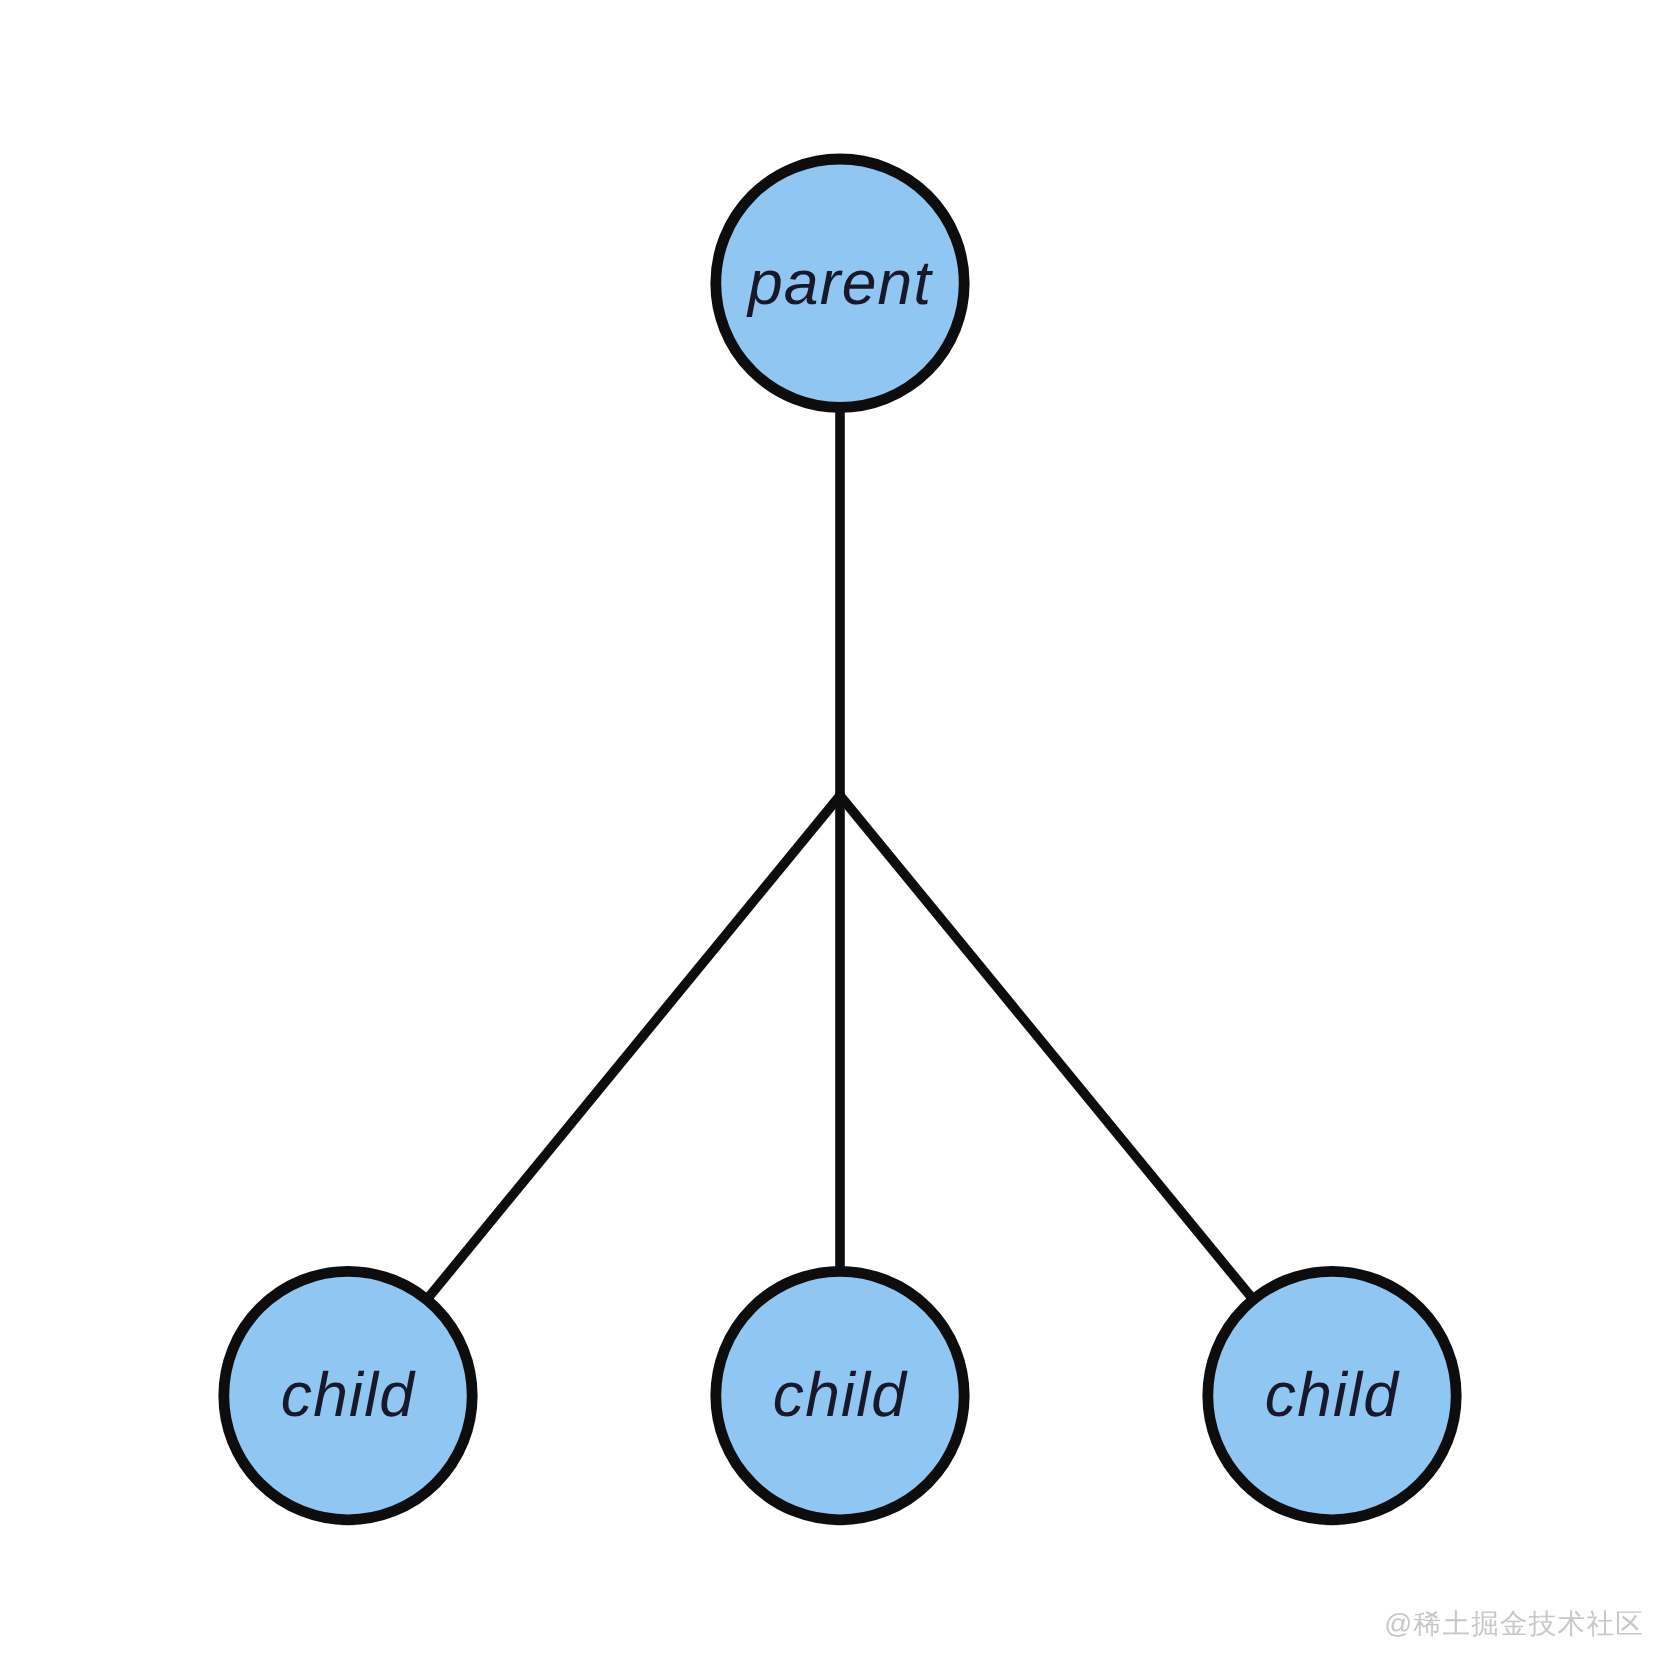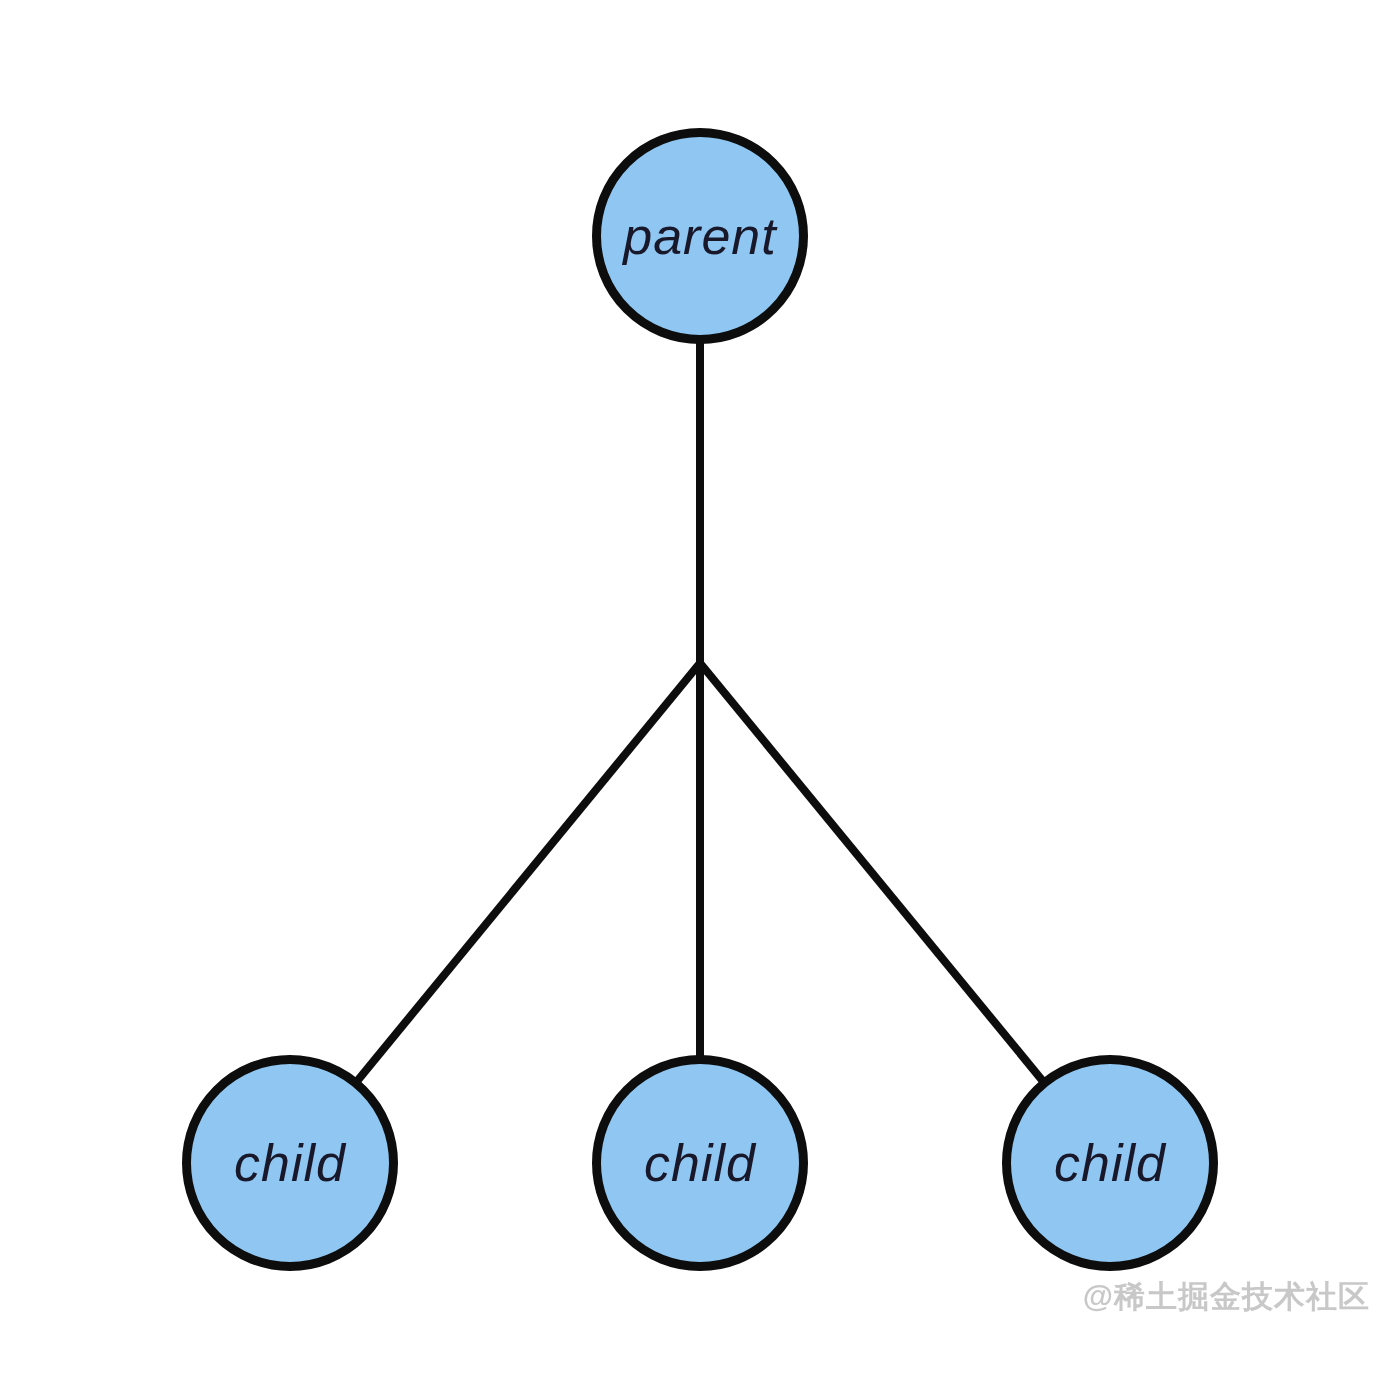--- a/index.html
+++ b/index.html
@@ -58,25 +58,24 @@
     user-select: none;
   }
   .node-parent       { left: 592px;  top: 128px;  }
   .node-center       { left: 592px;  top: 555px;  }
   .node-child-left   { left: 182px;  top: 1055px; }
   .node-child-middle { left: 592px;  top: 1055px; }
   .node-child-right  { left: 1002px; top: 1055px; }
   .watermark {
     position: absolute;
     right: 30px;
-    top: 1276px;
-    font-size: 31px;
+    top: 1338px;
+    font-size: 23px;
     color: var(--watermark-text);
     letter-spacing: 1px;
-    font-weight: bold;
   }
 </style>
 </head>
 <body>
 
 <div class="canvas">
 
   <svg class="edges" viewBox="0 0 1400 1400" xmlns="http://www.w3.org/2000/svg">
     <line x1="700" y1="236" x2="700" y2="663"></line>
     <line x1="700" y1="663" x2="290" y2="1163"></line>

